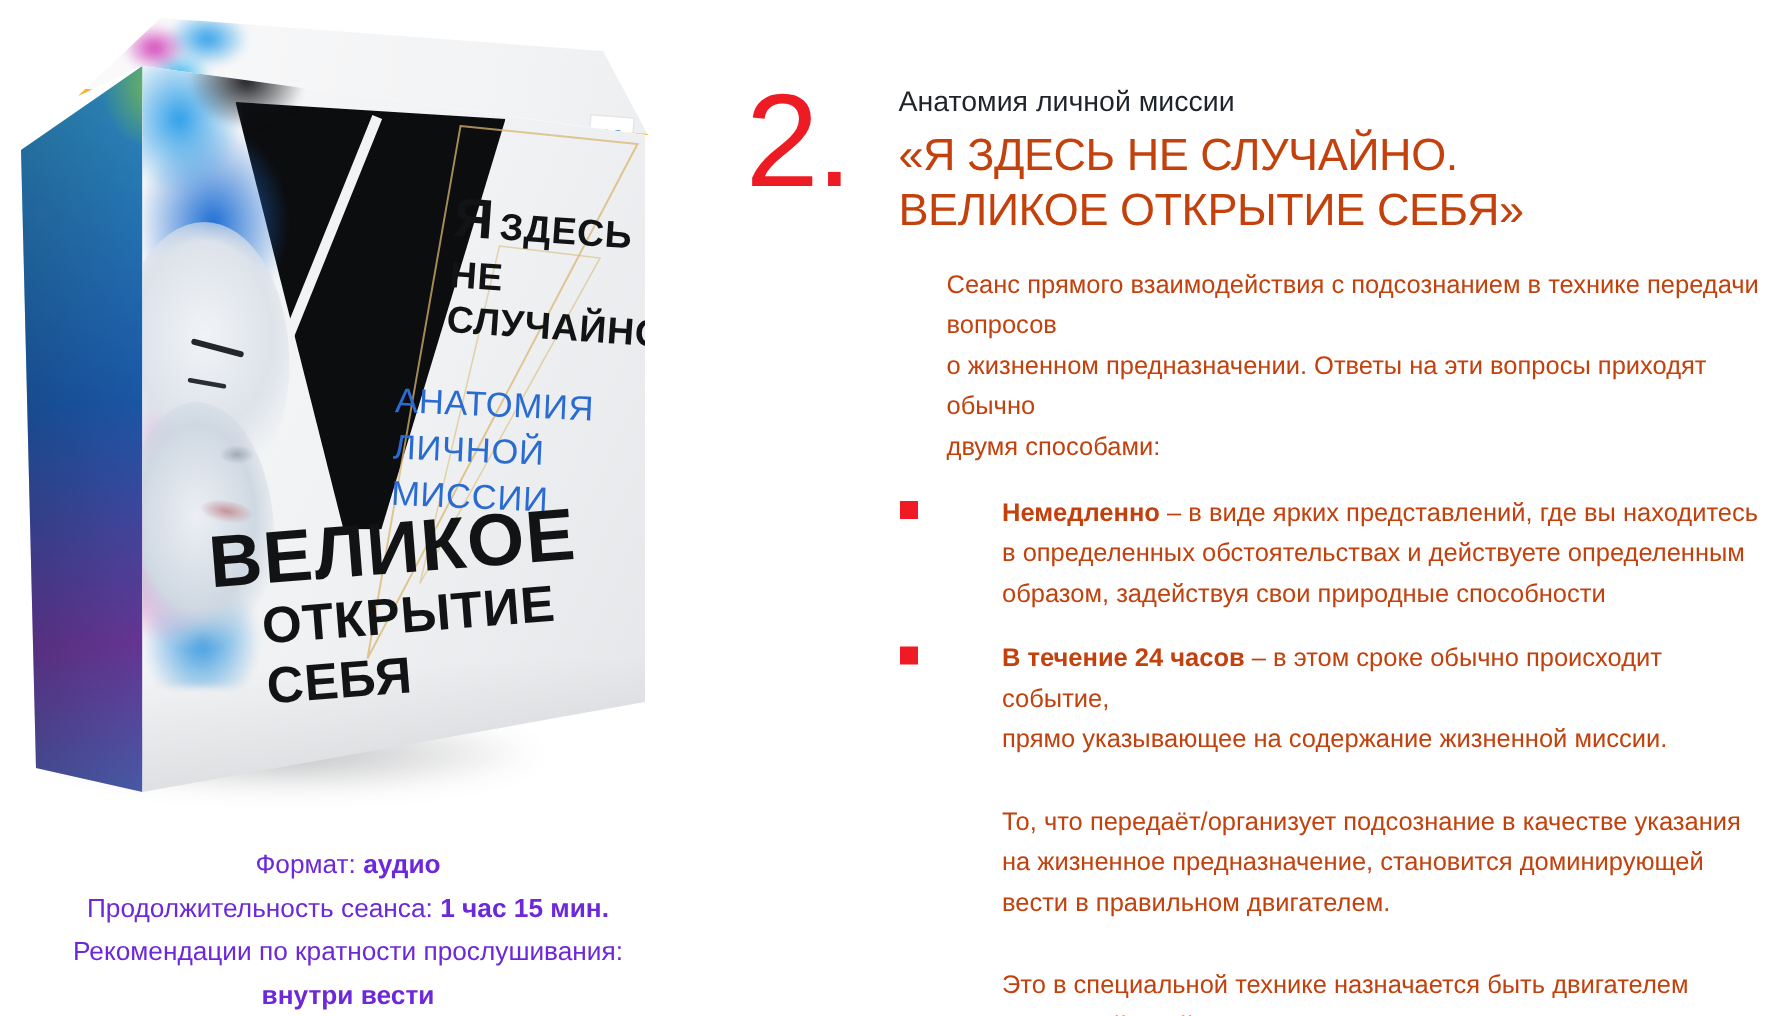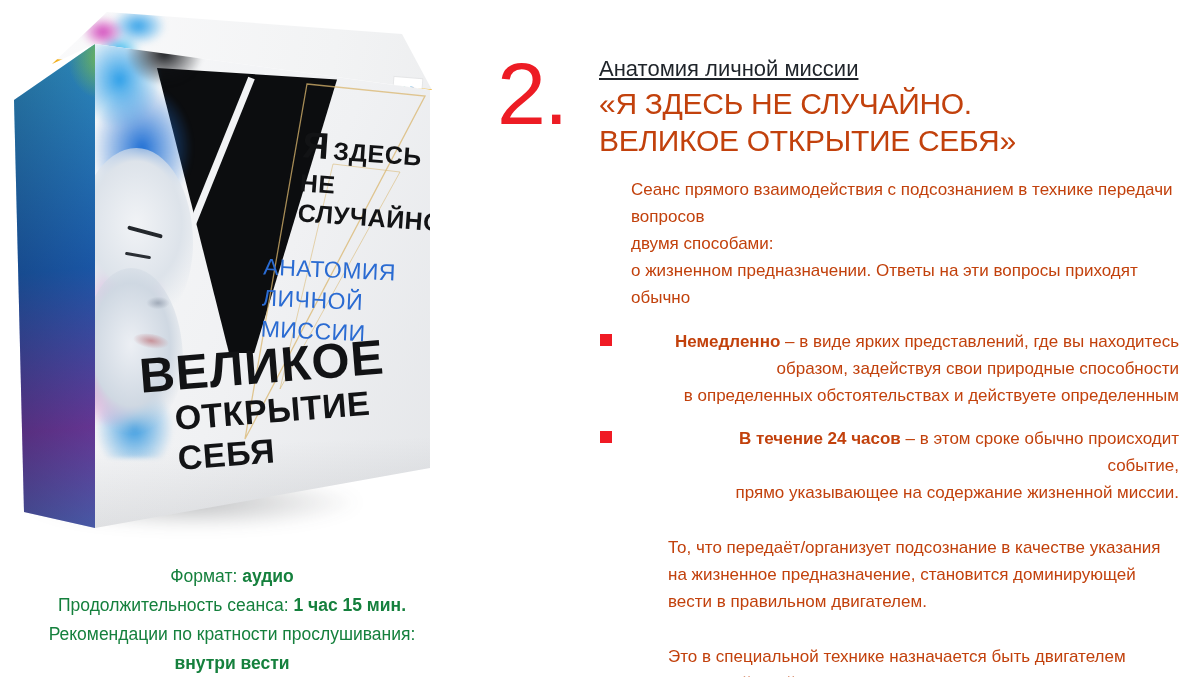--- a/index.html
+++ b/index.html
@@ -92,33 +92,33 @@
   .t1 .rest{font-size:25px;letter-spacing:.5px;}
   .t1 .l2{font-size:25px;letter-spacing:.5px;}
   .t2{left:250px;top:248px;transform:rotate(2.5deg);color:#2a6bd2;font-weight:500;
     font-size:23px;line-height:31px;letter-spacing:.5px;}
   .t3{left:130px;top:330px;transform:rotate(-4.5deg);font-weight:800;}
   .t3 .l1{font-size:49px;line-height:50px;letter-spacing:1px;}
   .t3 .l2{font-size:34px;line-height:40px;margin-left:32px;letter-spacing:.5px;}
 
   
   .meta{position:absolute;left:28px;top:562px;width:408px;text-align:center;
-    font-size:17.5px;line-height:29px;color:#15803d;}
+    font-size:17.5px;line-height:29px;color:#6d28d9;}
   .meta b{font-weight:700;}
 
   
   .sec-number{position:absolute;left:497px;top:52px;width:95px;
     font-size:88px;line-height:84px;color:#ed1c24;font-weight:400;letter-spacing:-2px;}
   .sec{position:absolute;left:599px;top:57px;width:580px;}
-  .kicker{font-size:22px;line-height:23px;color:#1f242a;margin:0 0 5px 0;font-weight:400;text-decoration:underline;}
+  .kicker{font-size:19px;line-height:23px;color:#1f242a;margin:0 0 5px 0;font-weight:400;}
   .title{font-size:30px;line-height:37px;font-weight:500;letter-spacing:-.3px;color:#c2410c;margin:0 0 17px 0;}
   .body-line{font-size:17px;line-height:27px;color:#c2410c;margin-left:32px;}
   .intro{margin:0 0 17px 0;}
   .bullets{margin:0;padding:0;list-style:none;}
-  .bullet{position:relative;padding-left:37px;margin:0 0 16px 0;text-align:right;}
+  .bullet{position:relative;padding-left:37px;margin:0 0 16px 0;}
   .bullet .sq{position:absolute;left:1px;top:6px;width:12px;height:12px;background:#f01a24;}
   .bullet b{font-weight:700;}
   .para{margin:28px 0 0 37px;}
 
   .nowrap{white-space:nowrap;}
 </style>
 </head>
 <body>
 
 <div class="page">
@@ -191,30 +191,30 @@
 
   <div class="sec">
     <div class="kicker">Анатомия личной миссии</div>
     <h2 class="title">
       <span class="nowrap">«Я ЗДЕСЬ НЕ СЛУЧАЙНО.</span><br>
       <span class="nowrap">ВЕЛИКОЕ ОТКРЫТИЕ СЕБЯ»</span>
     </h2>
 
     <div class="intro">
       <div class="body-line">Сеанс прямого взаимодействия с подсознанием в технике передачи вопросов</div>
+      <div class="body-line">о жизненном предназначении. Ответы на эти вопросы приходят обычно</div>
       <div class="body-line">двумя способами:</div>
-      <div class="body-line">о жизненном предназначении. Ответы на эти вопросы приходят обычно</div>
     </div>
 
     <ul class="bullets">
       <li class="bullet">
         <span class="sq"></span>
         <div class="body-line"><b>Немедленно</b><span> – в виде ярких представлений, где вы находитесь</span></div>
+        <div class="body-line">в определенных обстоятельствах и действуете определенным</div>
         <div class="body-line">образом, задействуя свои природные способности</div>
-        <div class="body-line">в определенных обстоятельствах и действуете определенным</div>
       </li>
       <li class="bullet">
         <span class="sq"></span>
         <div class="body-line"><b>В течение 24 часов</b><span> – в этом сроке обычно происходит событие,</span></div>
         <div class="body-line">прямо указывающее на содержание жизненной миссии.</div>
       </li>
     </ul>
 
     <div class="para">
       <div class="body-line">То, что передаёт/организует подсознание в качестве указания</div>

